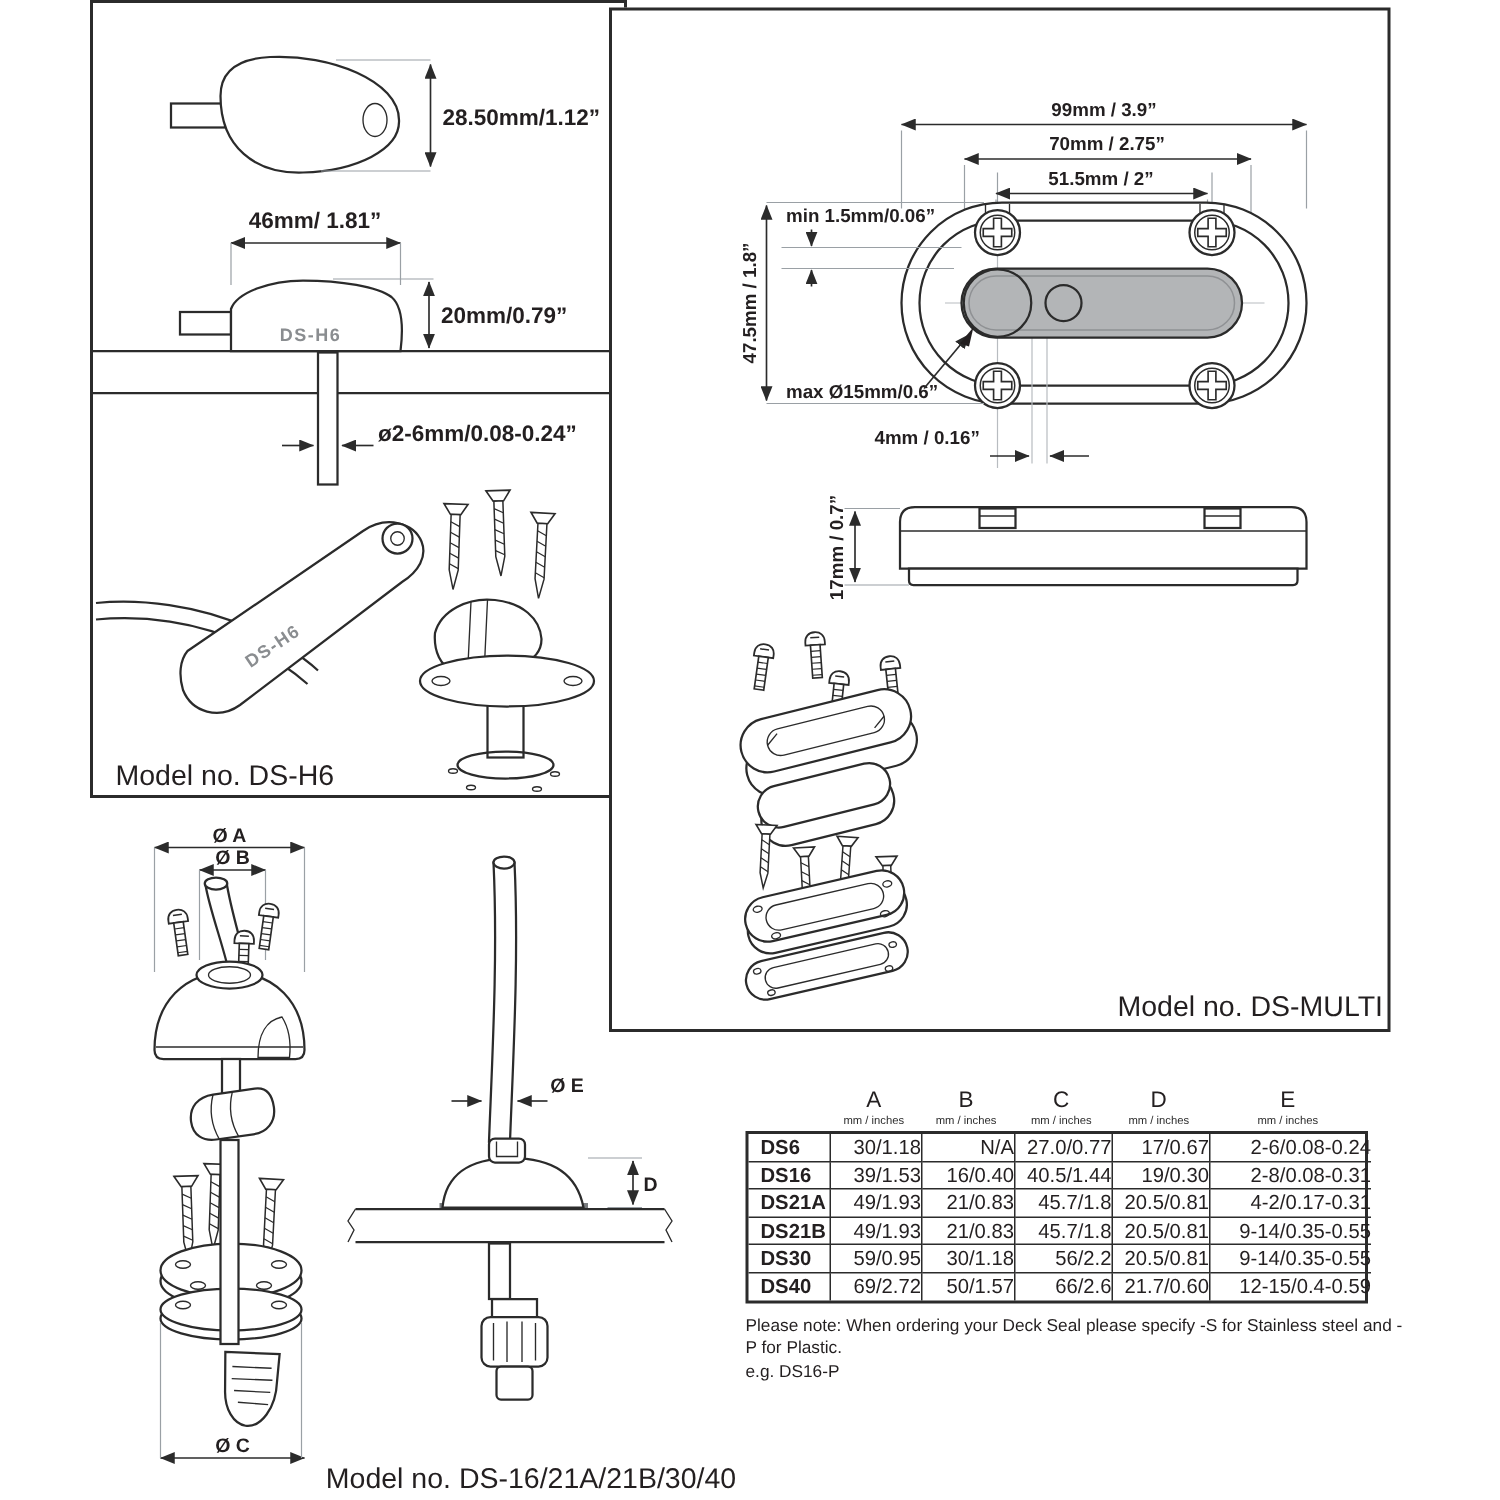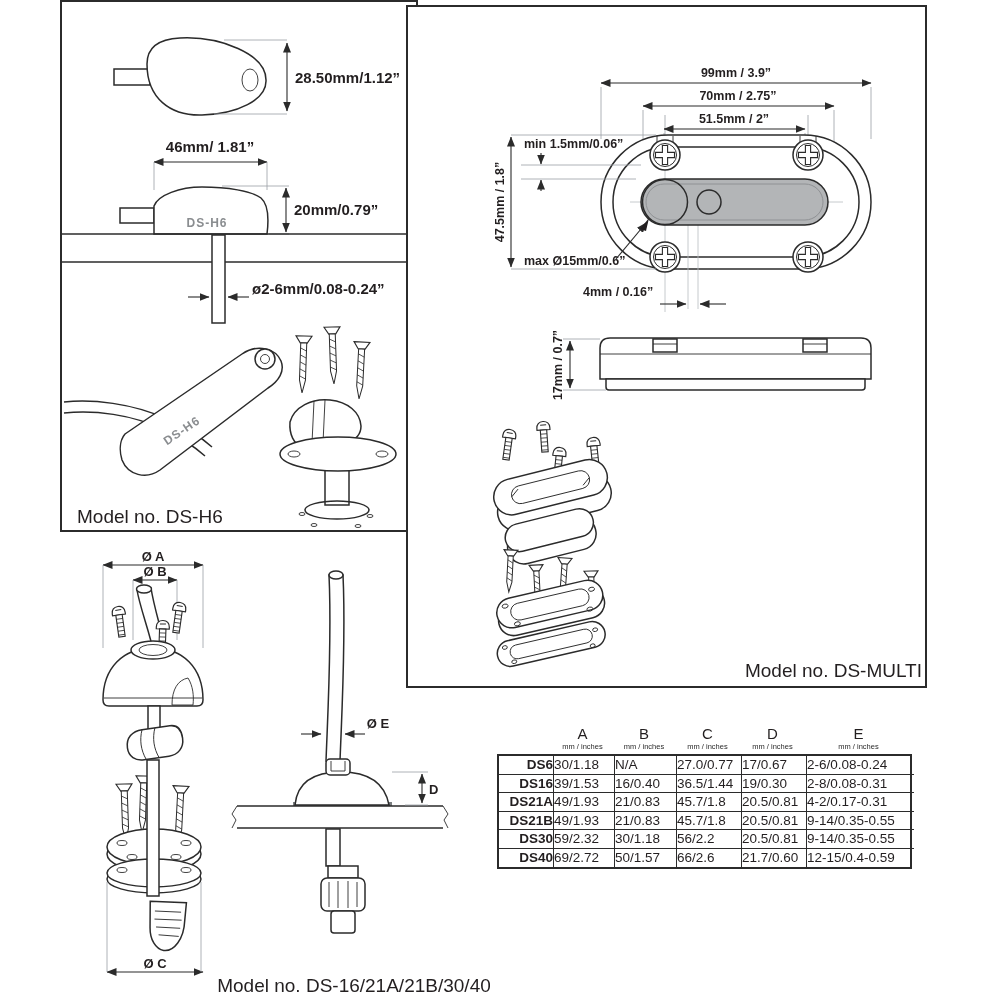--- a/index.html
+++ b/index.html
@@ -23,26 +23,26 @@
   .x{fill:none;stroke:#9aa0a5;stroke-width:0.8}
   .g{fill:none;stroke:#b8bcc0;stroke-width:0.8}
   
   #spec{position:absolute;left:497px;top:726px;width:440px}
   .spec-head{display:flex;margin-left:55px;height:28px}
   .sh{text-align:center}
   .shl{font-size:15px;line-height:16px}
   .shu{font-size:7.5px;line-height:9px;color:#2b2b2b}
   .spec-grid{display:grid;grid-template-columns:55px 61px 62px 65px 65px 107px;
              border:2px solid #2b2b2b;width:415px;box-sizing:border-box;background:#fff}
-  .sg-cell{height:17.6px;line-height:17.6px;font-size:13.5px;text-align:left;
+  .sg-cell{height:17.6px;line-height:17.6px;font-size:13.5px;text-align:right;
            border-right:1.5px solid #2b2b2b;border-bottom:1.5px solid #2b2b2b;
            white-space:nowrap;overflow:hidden}
   .sg-cell:nth-child(6n){border-right:none}
   .sg-cell:nth-last-child(-n+6){border-bottom:none}
-  .sg-model{font-weight:700;text-align:right;padding-left:8px}
+  .sg-model{font-weight:700;text-align:left;padding-left:8px}
   .note{margin-top:8px;font-size:11.5px;line-height:1.35;color:#231f20;width:440px}
 </style>
 </head>
 <body>
 
 <div id="p1" class="panel">
 <svg width="354" height="528" viewBox="0 0 354 528">
   <defs>
     <marker id="ar" markerWidth="10" markerHeight="8" refX="9.5" refY="4" orient="auto-start-reverse" markerUnits="userSpaceOnUse">
       <path d="M0,0 L10,4 L0,8 Z" fill="#2b2b2b"></path>
@@ -340,48 +340,50 @@
     <div class="sg-cell sg-model">DS6</div>
     <div class="sg-cell">30/1.18</div>
     <div class="sg-cell">N/A</div>
     <div class="sg-cell">27.0/0.77</div>
     <div class="sg-cell">17/0.67</div>
     <div class="sg-cell">2-6/0.08-0.24</div>
 
     <div class="sg-cell sg-model">DS16</div>
     <div class="sg-cell">39/1.53</div>
     <div class="sg-cell">16/0.40</div>
-    <div class="sg-cell">36.5/1.44</div>
+    <div class="sg-cell">40.5/1.44</div>
     <div class="sg-cell">19/0.30</div>
     <div class="sg-cell">2-8/0.08-0.31</div>
 
     <div class="sg-cell sg-model">DS21A</div>
     <div class="sg-cell">49/1.93</div>
     <div class="sg-cell">21/0.83</div>
     <div class="sg-cell">45.7/1.8</div>
     <div class="sg-cell">20.5/0.81</div>
     <div class="sg-cell">4-2/0.17-0.31</div>
 
     <div class="sg-cell sg-model">DS21B</div>
     <div class="sg-cell">49/1.93</div>
     <div class="sg-cell">21/0.83</div>
     <div class="sg-cell">45.7/1.8</div>
     <div class="sg-cell">20.5/0.81</div>
     <div class="sg-cell">9-14/0.35-0.55</div>
 
     <div class="sg-cell sg-model">DS30</div>
-    <div class="sg-cell">59/2.32</div>
+    <div class="sg-cell">59/0.95</div>
     <div class="sg-cell">30/1.18</div>
     <div class="sg-cell">56/2.2</div>
     <div class="sg-cell">20.5/0.81</div>
     <div class="sg-cell">9-14/0.35-0.55</div>
 
     <div class="sg-cell sg-model">DS40</div>
     <div class="sg-cell">69/2.72</div>
     <div class="sg-cell">50/1.57</div>
     <div class="sg-cell">66/2.6</div>
     <div class="sg-cell">21.7/0.60</div>
     <div class="sg-cell">12-15/0.4-0.59</div>
   </div>
 
   <div class="note">
+    <div>Please note: When ordering your Deck Seal please specify -S for Stainless steel and -P for Plastic.</div>
+    <div>e.g. DS16-P</div>
   </div>
 </div>
 
 </body></html>

